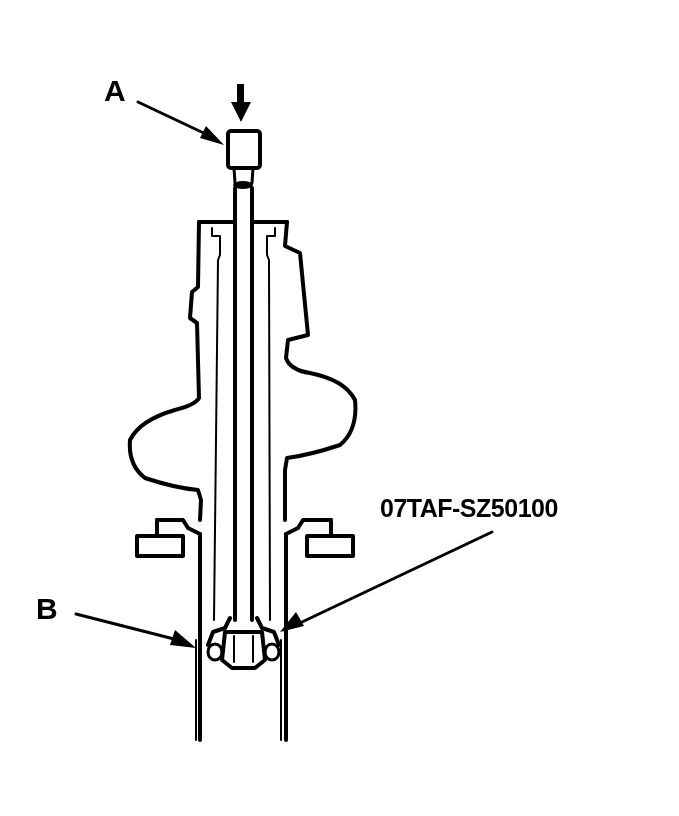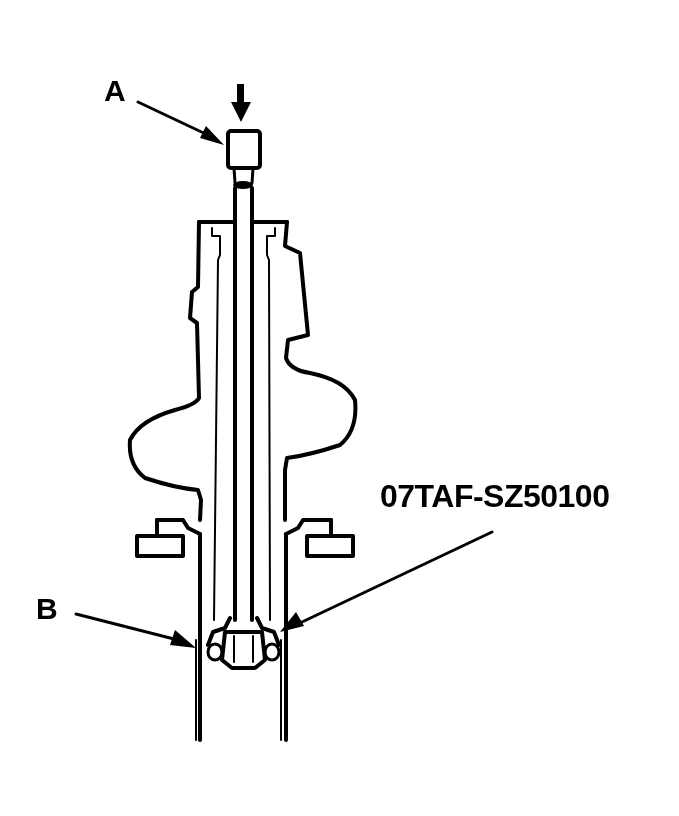--- a/index.html
+++ b/index.html
@@ -8,21 +8,21 @@
     .label {
       position: absolute;
       font-family: "Liberation Sans", sans-serif;
       font-weight: bold;
       color: #000000;
       line-height: 1;
       white-space: nowrap;
     }
     .label-a { left: 104px; top: 76px; font-size: 30px; }
     .label-b { left: 36px; top: 594px; font-size: 30px; }
-    .label-tool { left: 380px; top: 480px; font-size: 32px; letter-spacing: -0.5px; }
+    .label-tool { left: 380px; top: 496px; font-size: 25px; letter-spacing: -0.5px; }
   </style>
 </head>
 <body>
 
 <div class="canvas">
   <svg width="679" height="816" viewBox="0 0 679 816" xmlns="http://www.w3.org/2000/svg">
     <g fill="none" stroke="#000" stroke-linejoin="round" stroke-linecap="round">
 
       <g>
         <rect x="237" y="84" width="7" height="20" fill="#000" stroke="none"></rect>

